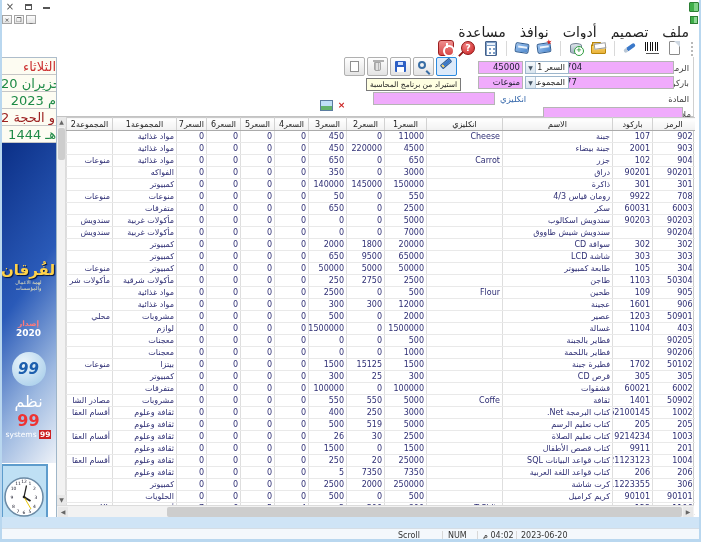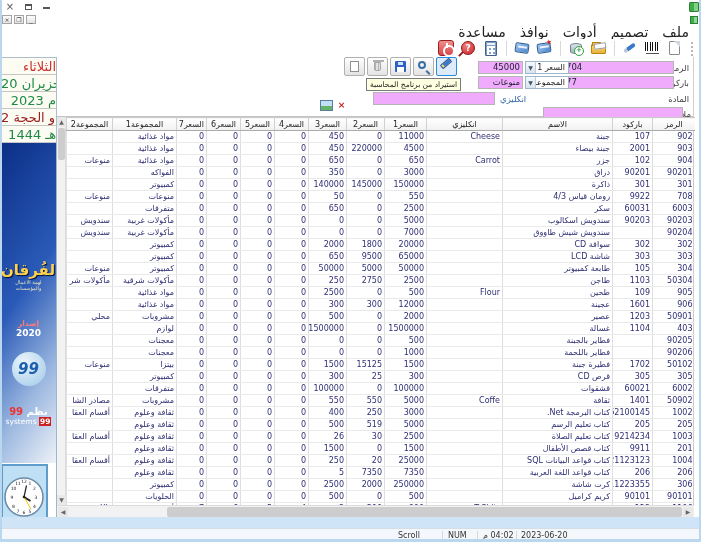--- a/index.html
+++ b/index.html
@@ -85,21 +85,21 @@
   
   .sidebar{left:0;top:57px;width:57px;height:474px;background:#fff;border-right:1px solid #9fb6c8}
   .cal{position:absolute;left:0;top:0;width:57px;background:#fdfcf2;border:1px solid #aebdcb;border-bottom:none}
   .cal-cell{height:17px;border-bottom:1px solid #c6c6c6;text-align:right;font-weight:normal;font-size:13px;line-height:17px;white-space:nowrap;overflow:hidden}
   .logo-panel{position:absolute;left:1px;top:86px;width:55px;height:320px;background:linear-gradient(125deg,#0b2f86 0%,#2a5ab8 45%,#9cb8e0 75%,#eef2f8 100%);overflow:hidden;color:#fff;text-align:center}
   .logo-title{margin-top:118px;font-size:15px;font-weight:bold;color:#ffd24a;text-shadow:1px 1px 1px #00113a}
   .logo-sub{font-size:5px;color:#e9e2b8;line-height:6px}
   .ver-label{margin-top:28px;font-size:7.5px;color:#ff7a7a;font-weight:bold}
   .ver-year{font-size:9px;color:#fff;font-weight:bold}
   .circle99{margin:14px auto 0;width:34px;height:34px;border-radius:50%;background:radial-gradient(circle at 35% 30%,#eaf4fb,#9fc9e8);color:#1d5fae;font-size:15px;font-weight:bold;font-style:italic;line-height:34px}
-  .brand-ar{margin-top:20px;font-size:10px;font-weight:bold;direction:rtl}
+  .brand-ar{margin-top:6px;font-size:16px;font-weight:normal;direction:rtl}
   .brand-ar b{color:#e33}
   .brand-en{font-size:7.5px;color:#fff}
   .brand-en b{background:#c22;color:#fff;padding:0 1px}
   .clock-panel{position:absolute;left:1px;top:407px;width:47px;height:66px;background:#bfe0f4;border:2px solid #5e9ccc}
 
   
   .grid-region{left:57px;top:117px;width:637px;height:388px;background:#fff;border-right:1px solid #c9c9c9}
   .vscroll{position:absolute;left:0;top:0;width:9px;height:388px;background:#f2f2f2;border-right:1px solid #dcdcdc}
   .vs-arrow{position:absolute;left:0;width:9px;height:10px;font-size:6px;color:#666;text-align:center;line-height:10px;background:#e8e8e8;cursor:pointer}
   .vs-thumb{position:absolute;left:1px;top:11px;width:7px;height:32px;background:#cdcdcd;border-radius:2px;cursor:grab}

